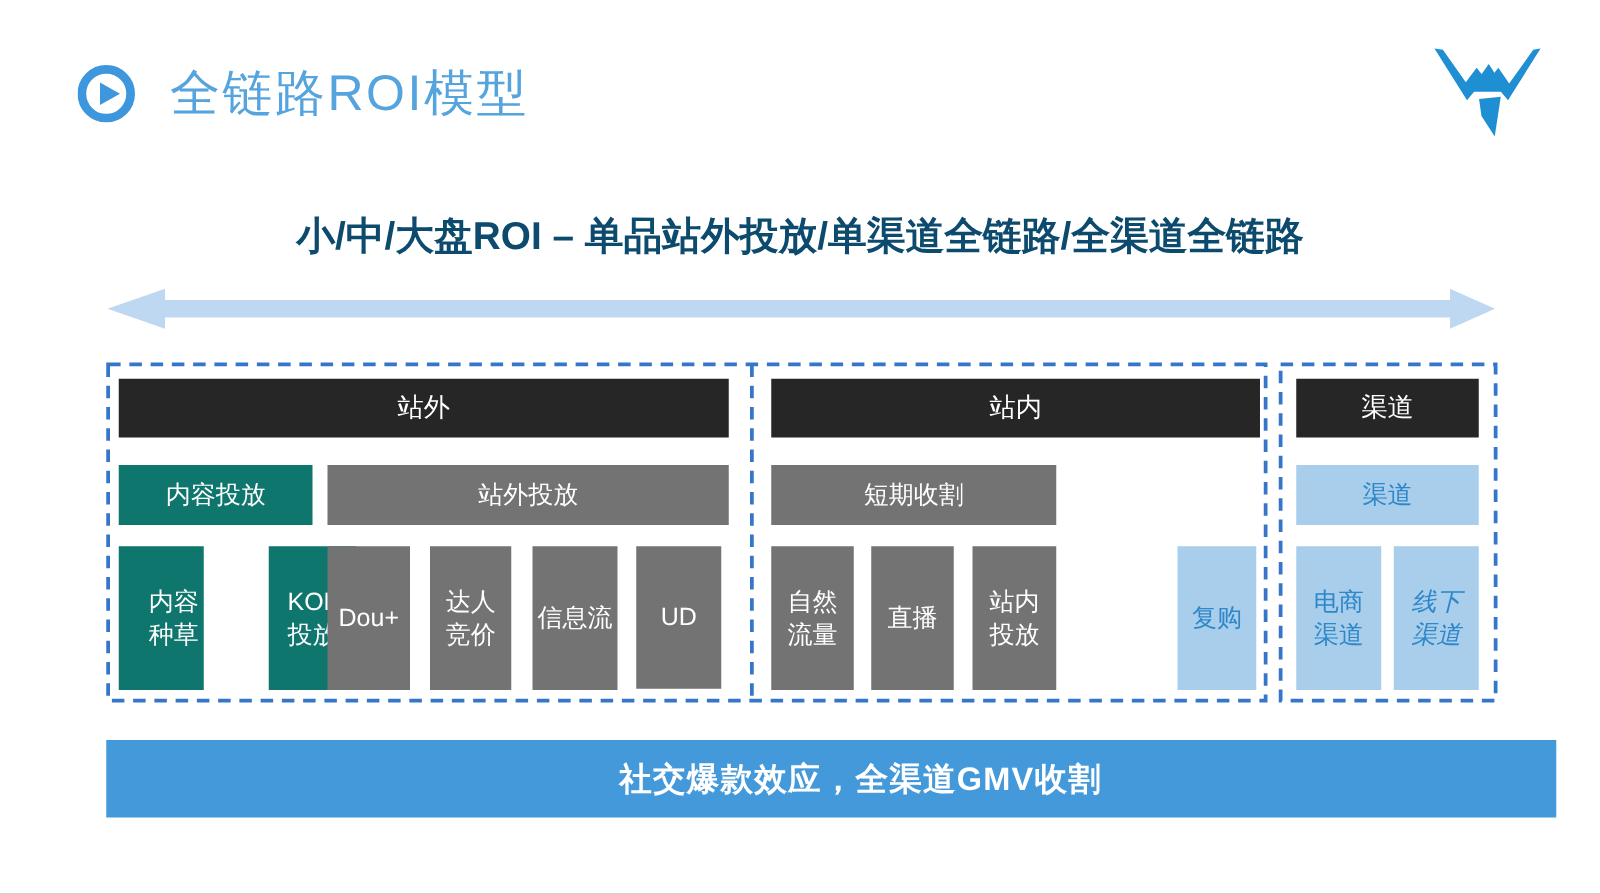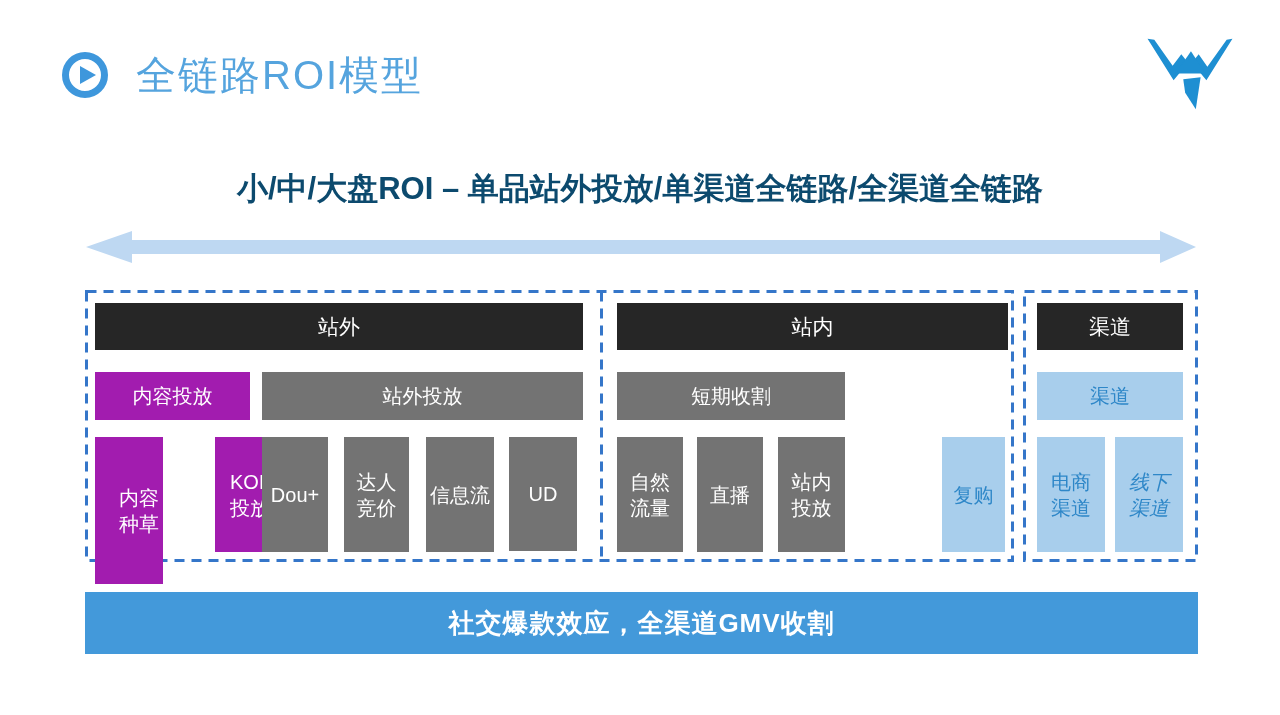--- a/index.html
+++ b/index.html
@@ -15,27 +15,27 @@
   .subtitle{
     left:0;width:1280px;top:168px;text-align:center;
     font-size:31px;font-weight:bold;color:#0c4a6e;white-space:nowrap;
   }
   .box{
     position:absolute;display:flex;align-items:center;justify-content:center;
     text-align:center;color:#ffffff;font-size:20px;line-height:1.3;
     white-space:pre-line;box-sizing:border-box;
   }
   .hdr{background:#262626;color:#ffffff;font-size:21px;}
-  .tone-deep{background:#a21caf;}
+  .tone-deep{background:#0f766e;}
   .tone-mid{background:#737373;}
   .tone-light{background:#A8CEEC;color:#2E87C8;}
   .banner{
     left:85px;top:592px;width:1113px;height:62px;background:#4399DA;
     display:flex;align-items:center;justify-content:center;
-    color:#ffffff;font-size:26px;font-weight:bold;letter-spacing:1px;
+    color:#ffffff;font-size:26px;font-weight:bold;letter-spacing:1px;padding-left:47px;
   }
   svg{display:block;}
 </style>
 </head>
 <body>
 
 <div class="slide">
 
   <div class="abs" style="left:62px;top:52px;width:46px;height:46px;">
     <svg width="46" height="46" viewBox="0 0 46 46">
@@ -63,21 +63,21 @@
     <g fill="none" stroke="#3576C9" stroke-width="3" stroke-dasharray="10 7">
       <rect x="86.5" y="291.5" width="926" height="269"></rect>
       <line x1="601.5" y1="291.5" x2="601.5" y2="560.5"></line>
       <rect x="1024.5" y="291.5" width="172" height="269"></rect>
     </g>
   </svg>
 
   <div class="box hdr" style="left:95px;top:303px;width:488px;height:47px;">站外</div>
   <div class="box tone-deep" style="left:95px;top:372px;width:155px;height:48px;">内容投放</div>
   <div class="box tone-mid" style="left:262px;top:372px;width:321px;height:48px;">站外投放</div>
-  <div class="box tone-deep" style="left:95px;top:437px;width:68px;height:147px;padding-left:20px;">内容
+  <div class="box tone-deep" style="left:95px;top:437px;width:68px;height:115px;padding-left:20px;">内容
 种草</div>
   <div class="box tone-deep" style="left:177px;top:437px;width:70px;height:115px;margin-left:38px;">KOL
 投放</div>
   <div class="box tone-mid" style="left:262px;top:437px;width:66px;height:115px;">Dou+</div>
   <div class="box tone-mid" style="left:344px;top:437px;width:65px;height:115px;text-align:right;">达人
 竞价</div>
   <div class="box tone-mid" style="left:426px;top:437px;width:68px;height:115px;">信息流</div>
   <div class="box tone-mid" style="left:509px;top:437px;width:68px;height:114px;">UD</div>
 
   <div class="box hdr" style="left:617px;top:303px;width:391px;height:47px;">站内</div>

